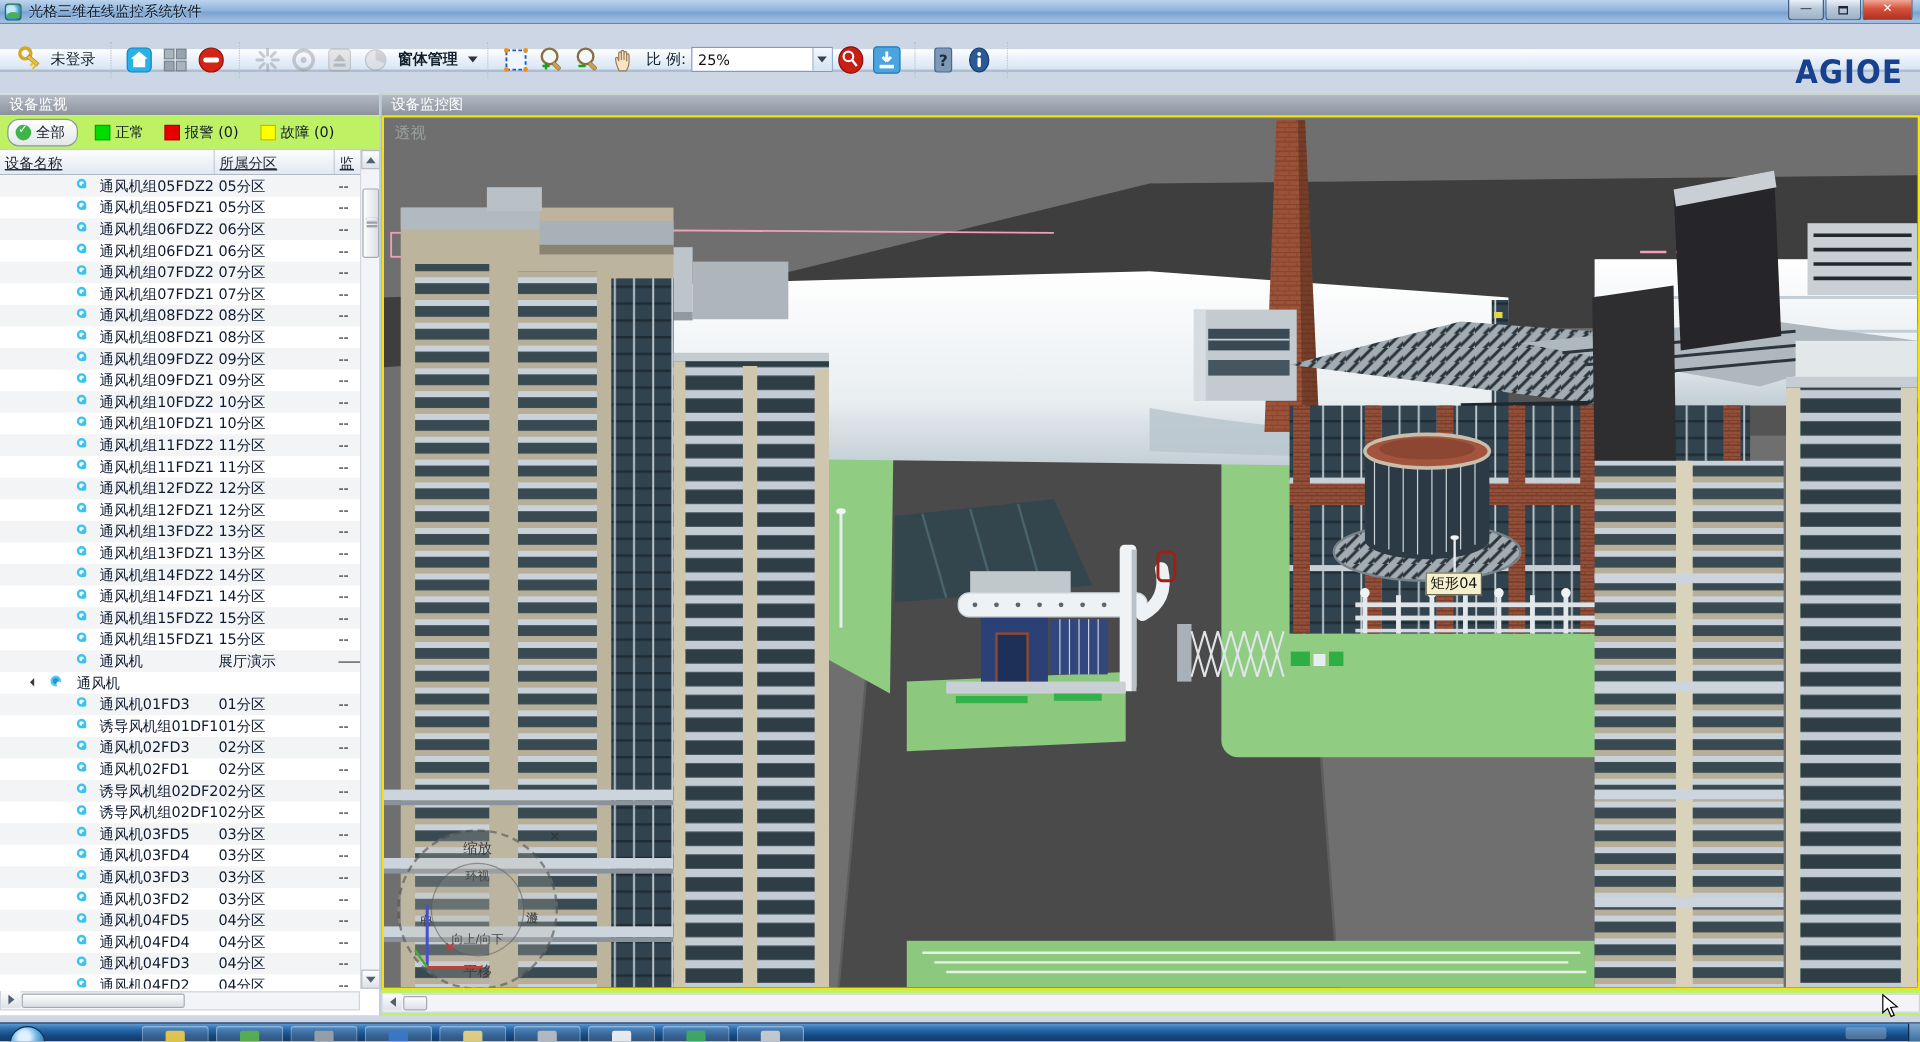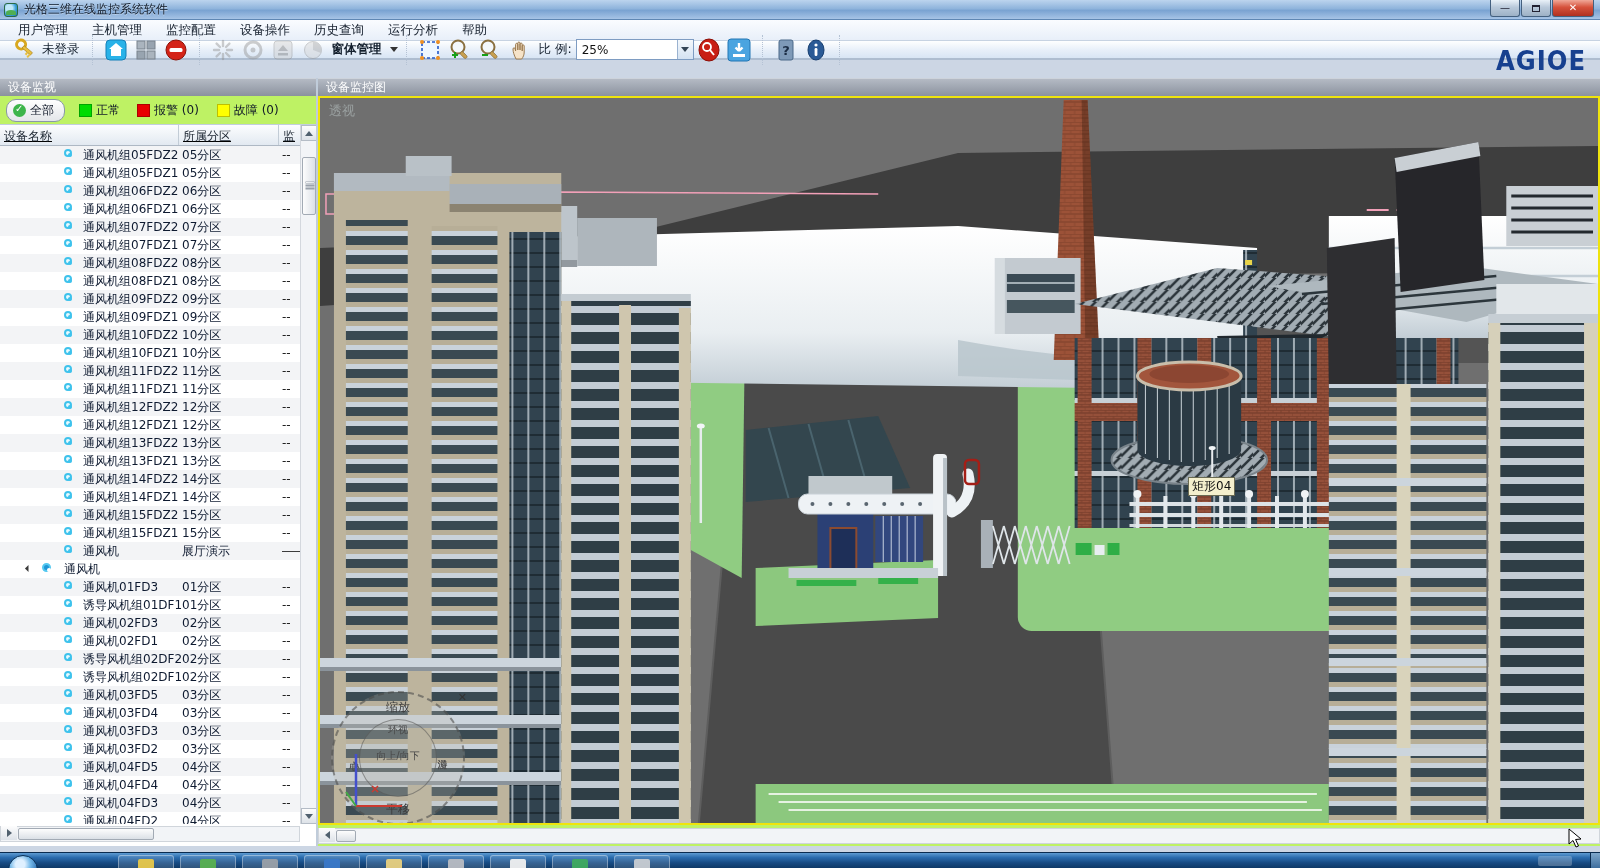--- a/index.html
+++ b/index.html
@@ -98,21 +98,21 @@
     background:rgba(190,188,176,.25); border:2px dashed rgba(70,70,70,.55);}
   .wheel .inner { position:absolute; left:26px; top:26px; width:78px; height:78px; border-radius:50%;
     border:1.5px solid rgba(80,80,80,.5); background:rgba(170,170,160,.18);}
   .wheel .wl { position:absolute; color:#3c3c3c; font-size:12px; white-space:nowrap;}
   .wl.zoom { left:50%; top:6px; transform:translateX(-50%);}
   .wl.pan { left:50%; bottom:5px; transform:translateX(-50%);}
   .wl.small { font-size:10px; color:#474747;}
   .wl.look { left:50%; top:30px; transform:translateX(-50%);}
   .wl.center { left:14px; top:60px; writing-mode:vertical-rl;}
   .wl.walk { right:14px; top:58px; writing-mode:vertical-rl;}
-  .wl.updown { left:50%; top:56px; transform:translateX(-50%);}
+  .wl.updown { left:50%; top:83px; transform:translateX(-50%);}
   .wheel .wx { position:absolute; right:-4px; top:-2px; font-size:11px; color:#333;}
   .axes { position:absolute; left:24px; top:648px; }
 
   
   .taskbar { position:absolute; left:0; top:852px; width:1600px; height:16px;
     background:linear-gradient(180deg,#5e9bd2,#2a6cae 30%,#174b83 65%,#0e3966); border-top:1px solid #0a2c50;}
   .orb { position:absolute; left:8px; top:2px; width:30px; height:30px; border-radius:50%;
     background:radial-gradient(circle at 40% 30%, #dff0ff 0 18%, #74b8e8 40%, #2a6cb0 70%, #143f70); border:1px solid #0c3258;}
   .tapp { position:absolute; top:2px; width:56px; height:14px; border-radius:3px 3px 0 0;
     background:rgba(255,255,255,.14); border:1px solid rgba(255,255,255,.35); border-bottom:none;}
@@ -137,30 +137,20 @@
         </div>
       <div class="winbtn">
           <span class="restore-g"></span>
         </div>
       <div class="winbtn close">
           <span class="glyph">✕</span>
         </div>
     </div>
   </div>
 
-  <div class="menubar">
-
-  <div class="menuitem">用户管理</div>
-      <div class="menuitem">主机管理</div>
-      <div class="menuitem">监控配置</div>
-      <div class="menuitem">设备操作</div>
-      <div class="menuitem">历史查询</div>
-      <div class="menuitem">运行分析</div>
-      <div class="menuitem">帮助</div>
-    </div>
 
   <div class="toolbar">
     <div class="tgroup">
       <div class="tbtn">
         <svg width="24" height="24" viewBox="0 0 24 24">
           <g transform="rotate(40 12 12)">
             <circle cx="7" cy="9" r="4.5" fill="none" stroke="#d8a820" stroke-width="3"></circle>
             <rect x="10" y="8" width="11" height="3" fill="#e8c040" stroke="#a87a10" stroke-width=".6"></rect>
             <rect x="16" y="11" width="2" height="3" fill="#e8c040"></rect>
               <rect x="19" y="11" width="2" height="4" fill="#e8c040"></rect>

